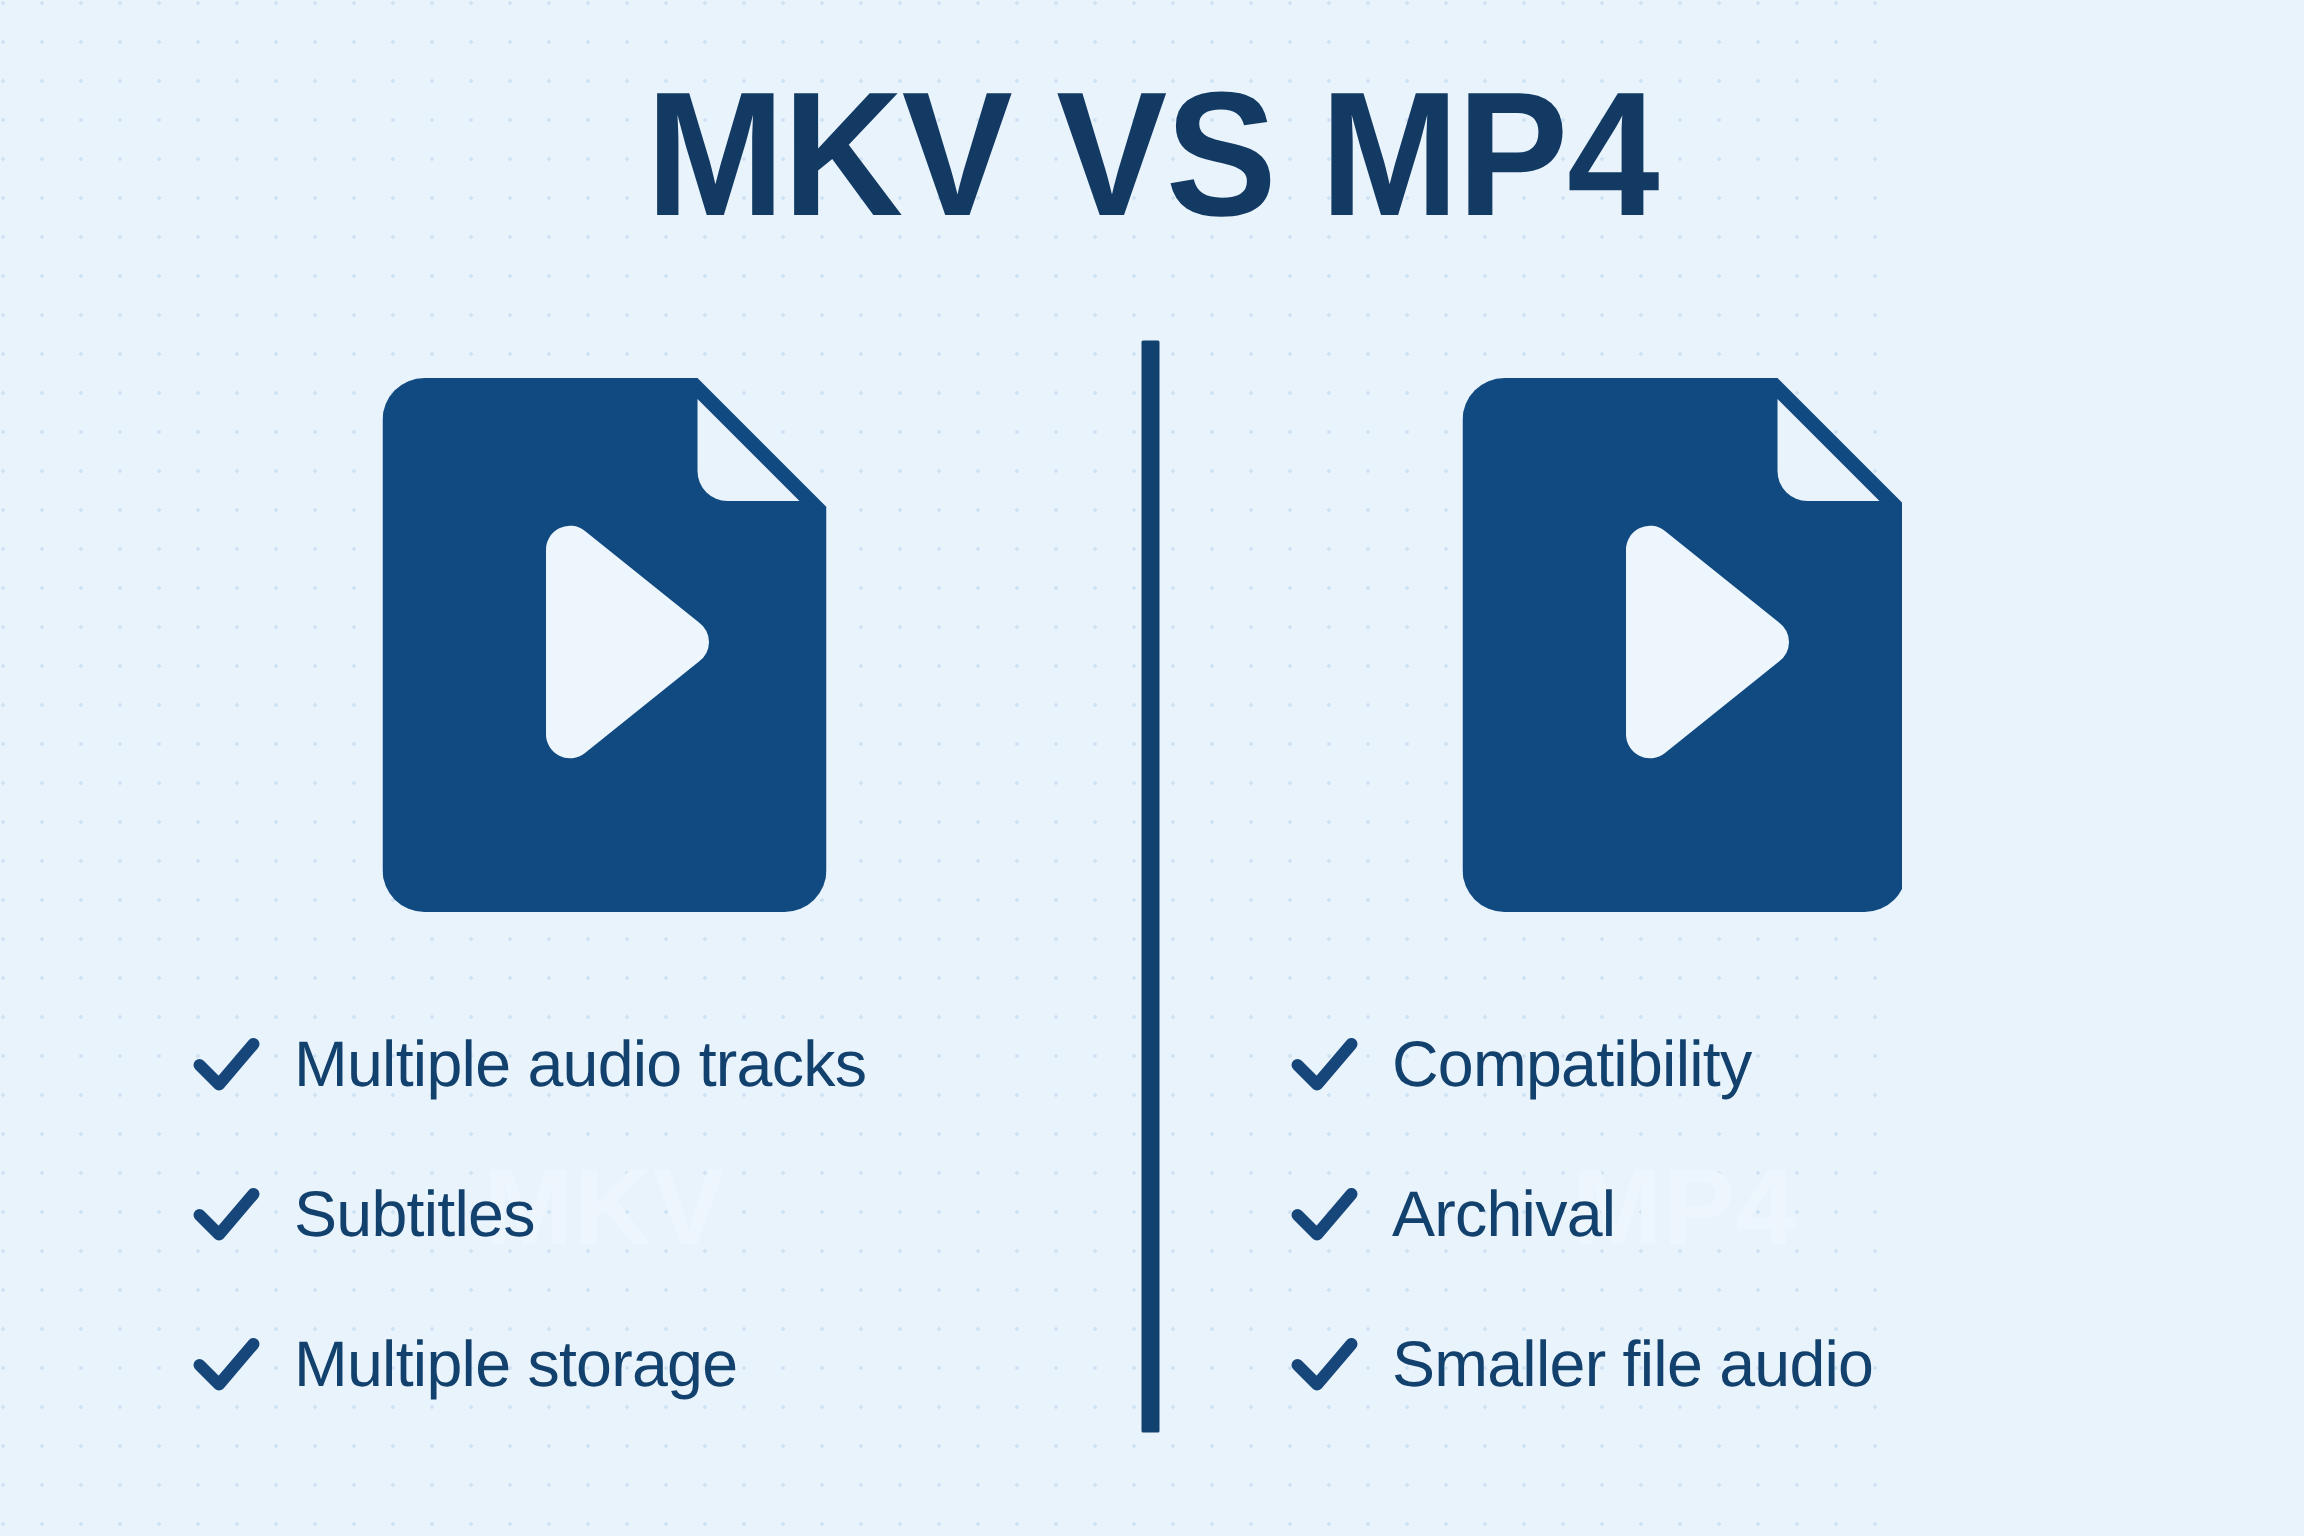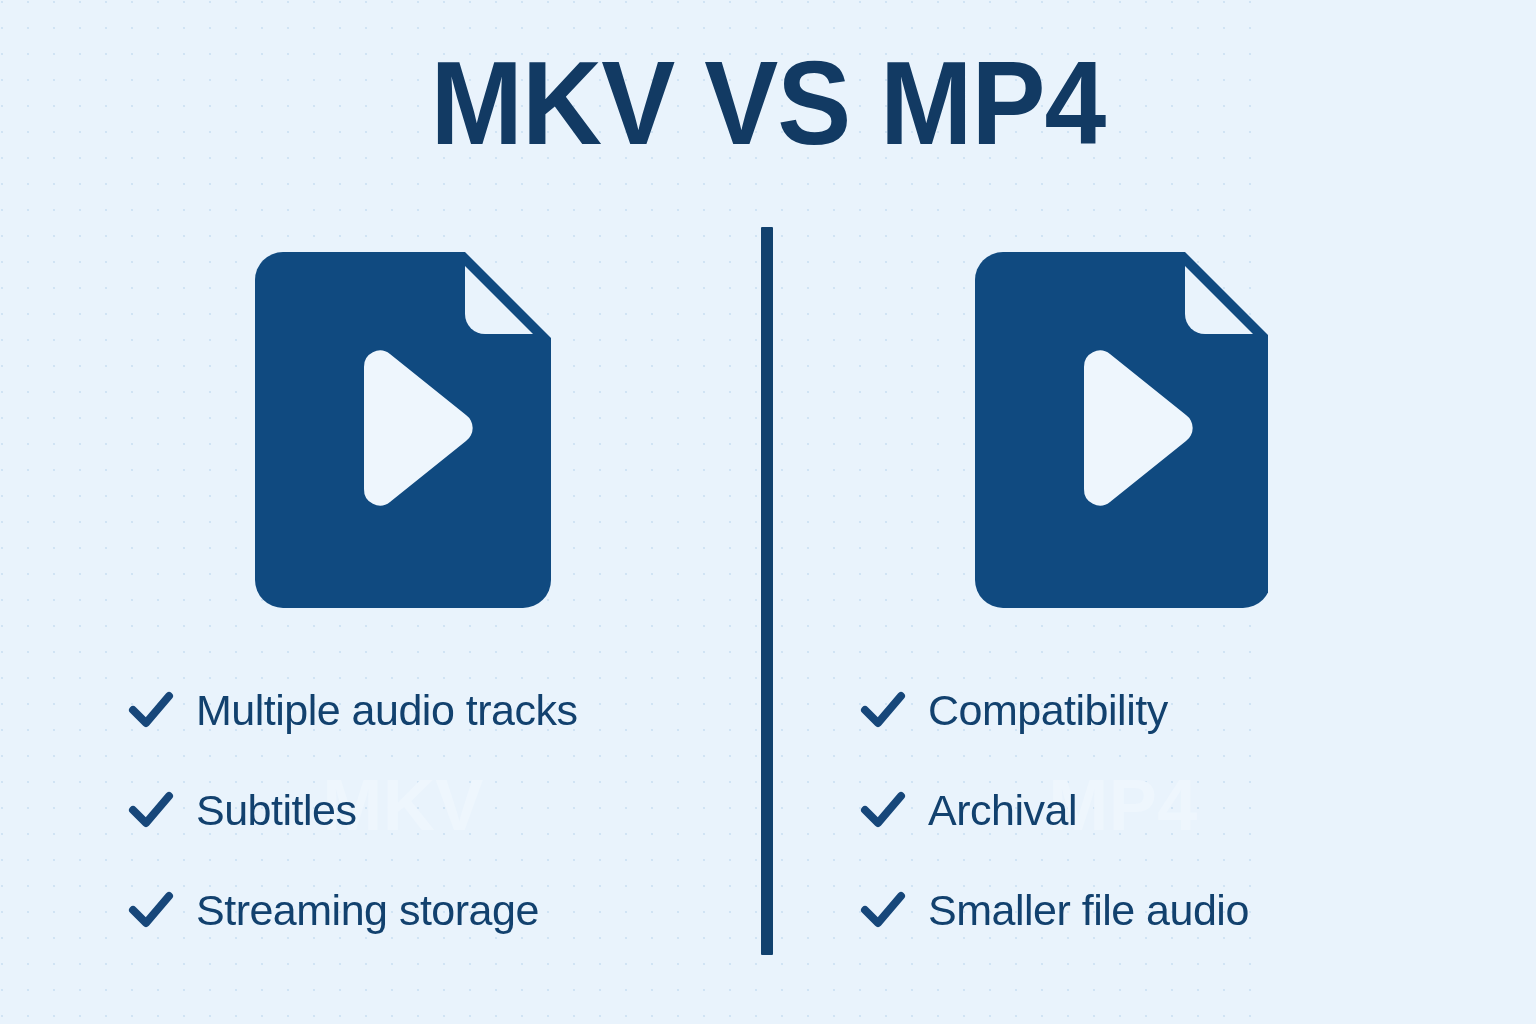--- a/index.html
+++ b/index.html
@@ -173,21 +173,21 @@
       <li class="feature-item">
         <svg class="check-icon" viewBox="0 0 46 46">
           <path d="M 5 23 L 18 36 L 41 9" fill="none" stroke="#17477a" stroke-width="8" stroke-linecap="round" stroke-linejoin="round"></path>
         </svg>
         <span class="feature-text">Subtitles</span>
       </li>
       <li class="feature-item">
         <svg class="check-icon" viewBox="0 0 46 46">
           <path d="M 5 23 L 18 36 L 41 9" fill="none" stroke="#17477a" stroke-width="8" stroke-linecap="round" stroke-linejoin="round"></path>
         </svg>
-        <span class="feature-text">Streaming storage</span>
+        <span class="feature-text">Multiple storage</span>
       </li>
     </ul>
 
   </div>
 
   <div class="column right">
 
     <div class="file-icon-wrap">
       <svg class="file-icon-svg" viewBox="0 0 296 356">
         <path d="M 28 0

